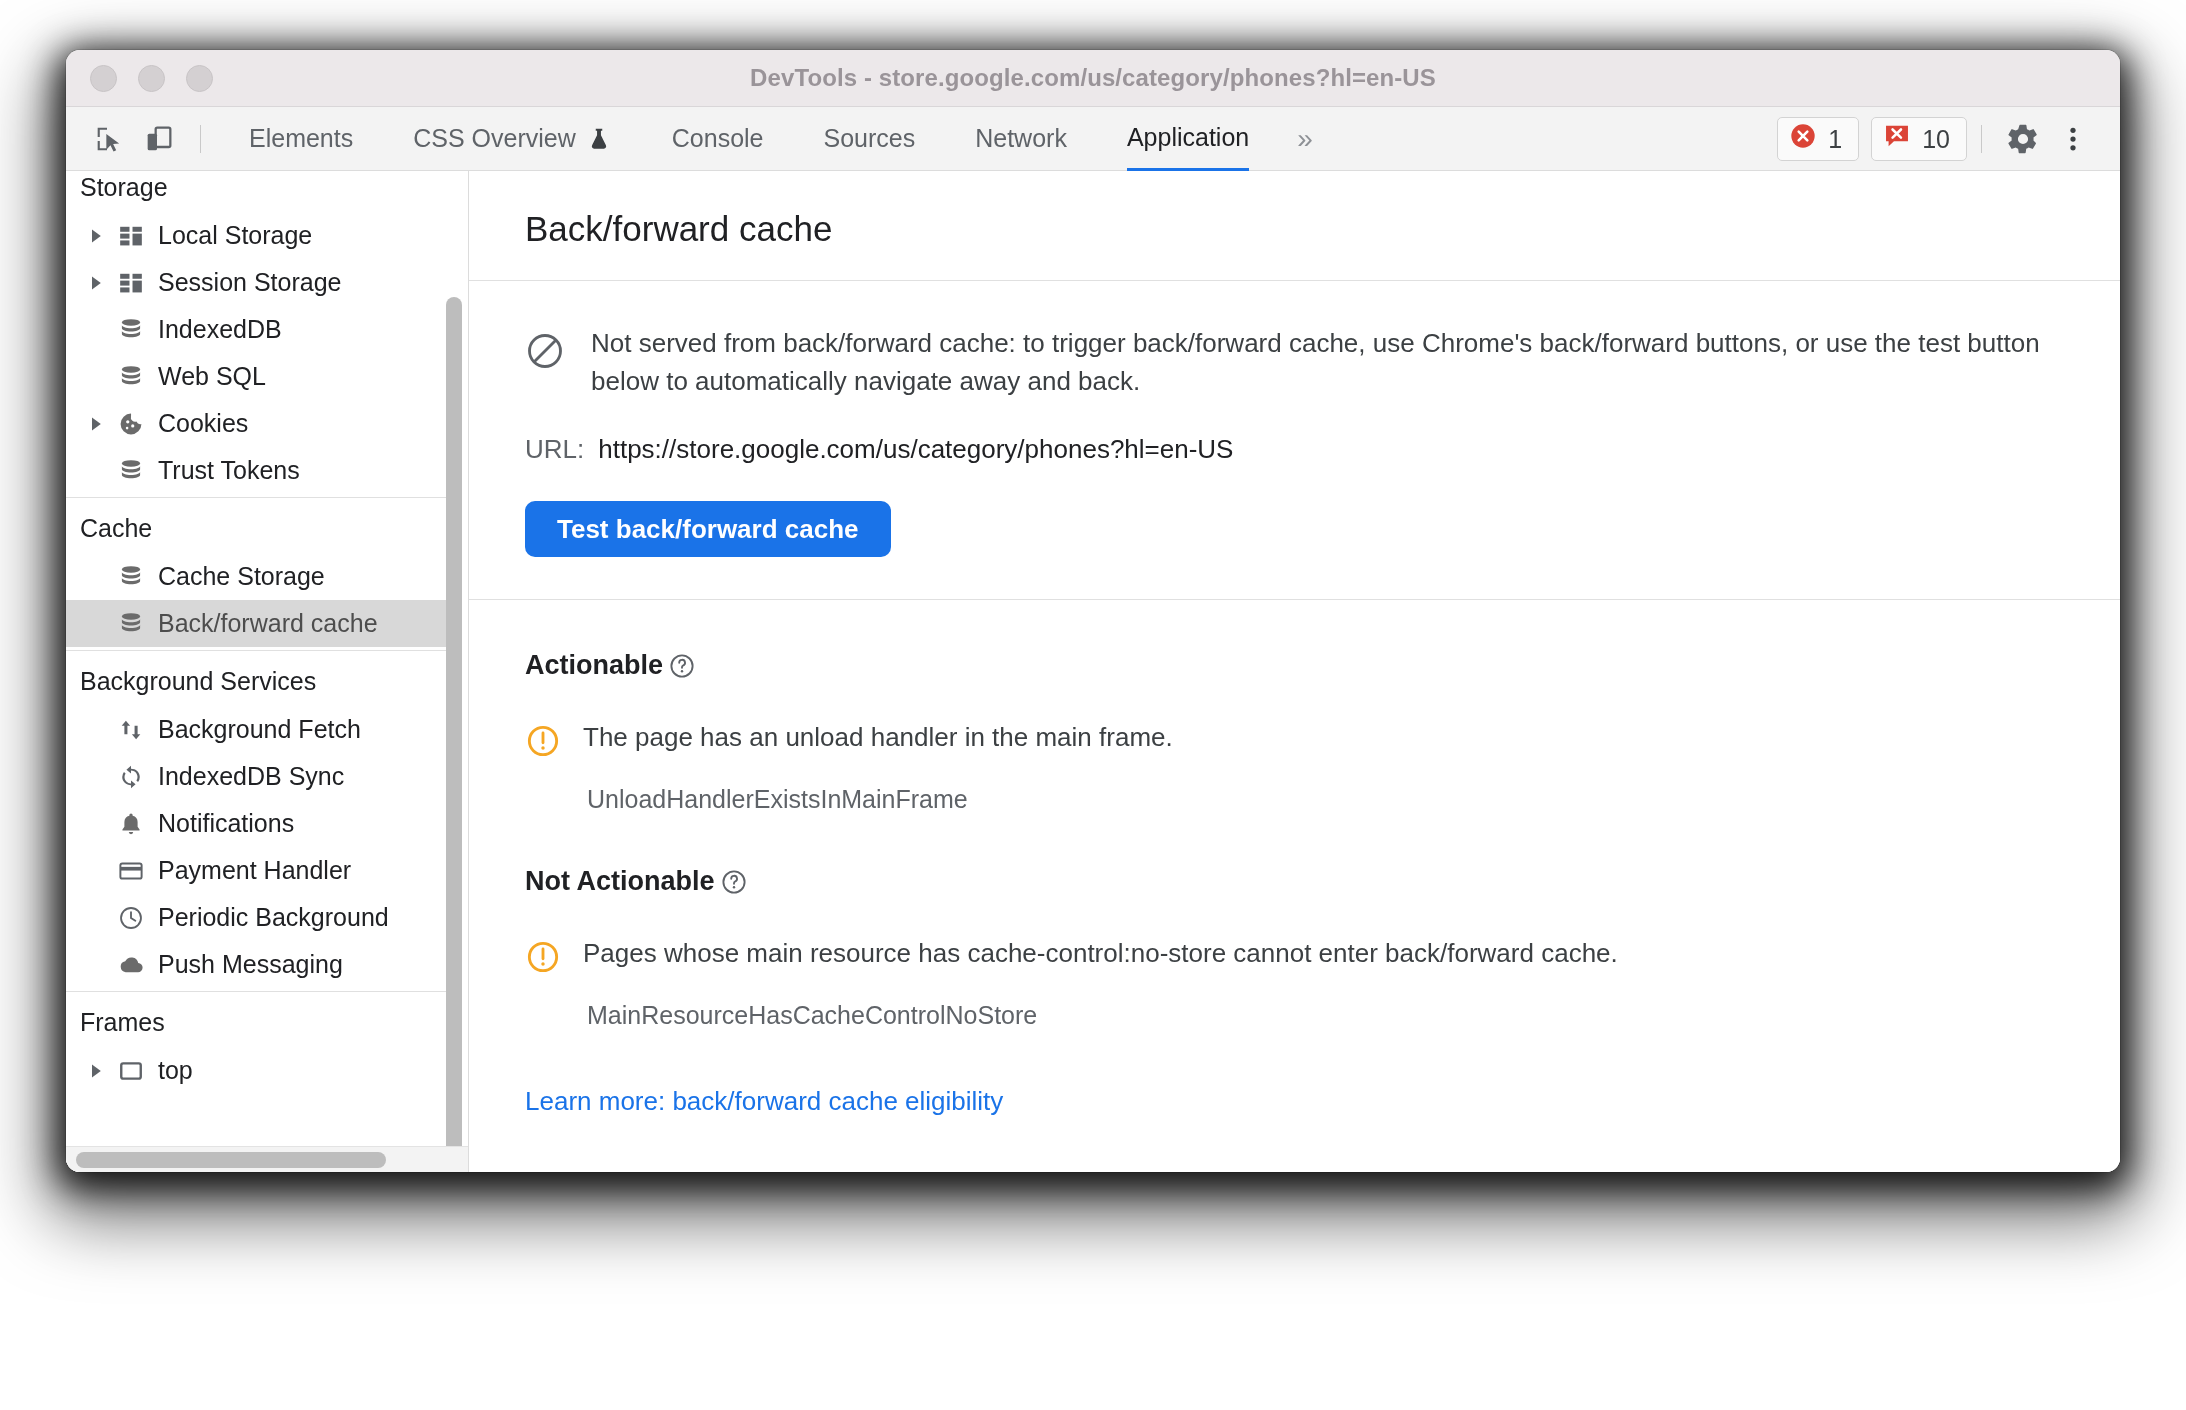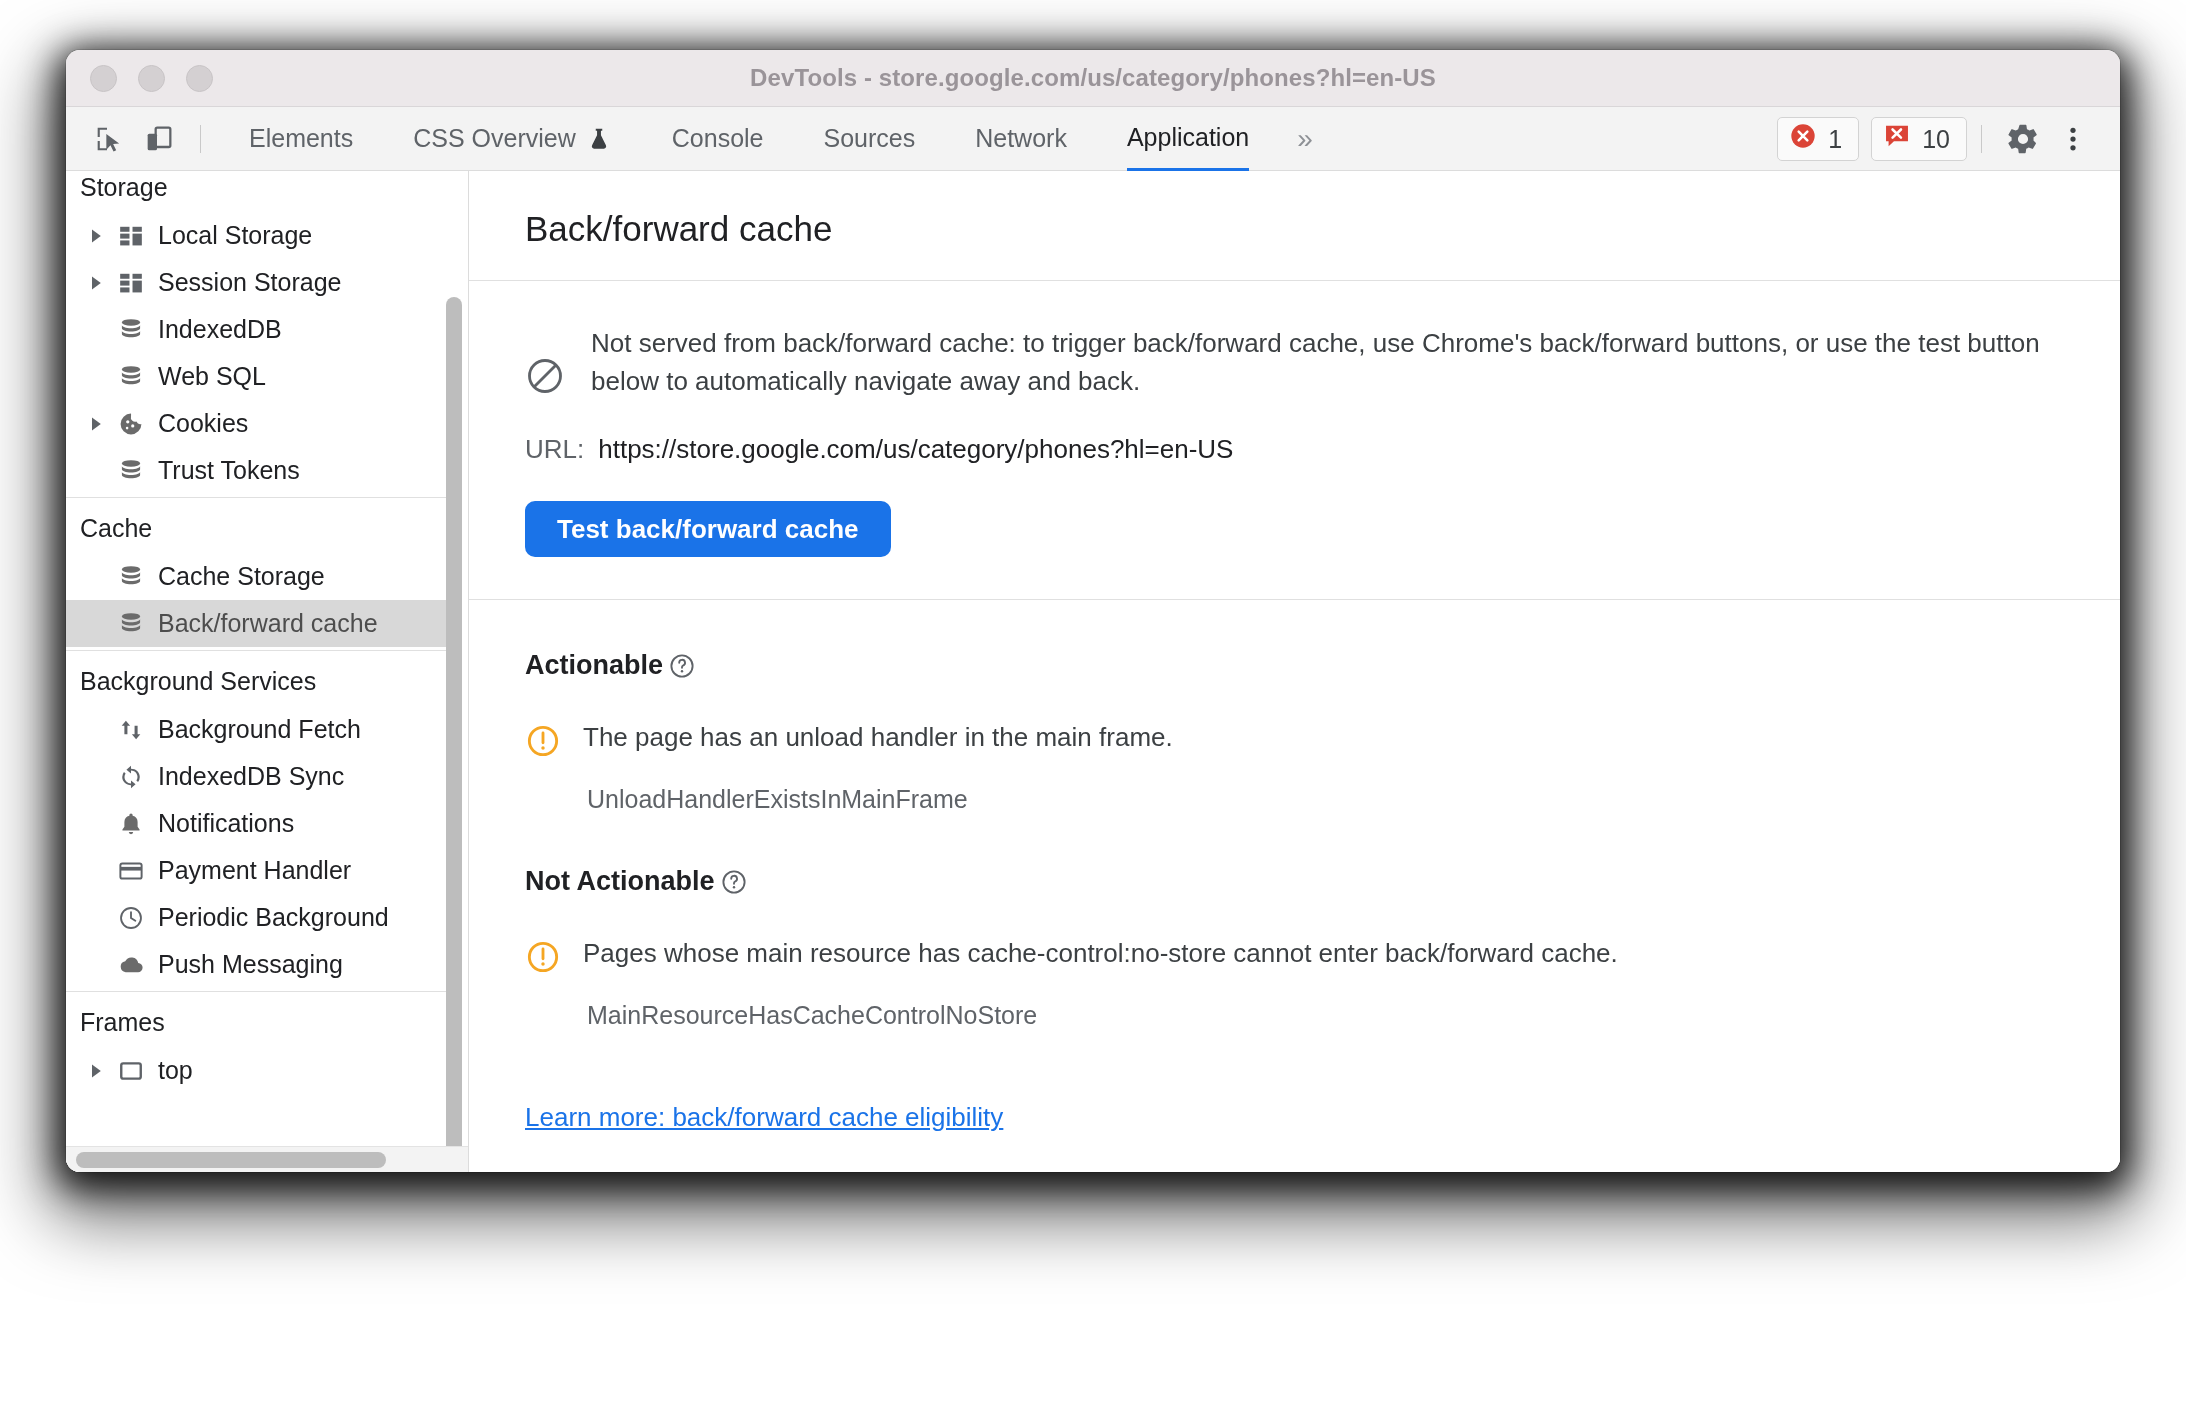--- a/index.html
+++ b/index.html
@@ -254,21 +254,21 @@
     font-size: 35px;
     color: #202124;
     line-height: 1;
   }
   #status-section {
     padding: 44px 56px 42px 56px;
     border-bottom: 1px solid #e0e0e0;
   }
   .status-row {
     display: flex;
-    align-items: flex-end;
+    align-items: flex-start;
     gap: 26px;
   }
   .status-icon {
     flex: 0 0 40px;
     margin-top: 6px;
   }
   .status-text {
     font-size: 26px;
     line-height: 1.45;
     color: #3c4043;
@@ -332,24 +332,23 @@
     color: #3c4043;
     line-height: 1.3;
   }
   .issue-code {
     font-size: 25px;
     color: #5f6368;
     margin: 22px 0 0 62px;
   }
   #learn-more {
     display: inline-block;
-    margin-top: 72px;
+    margin-top: 56px;
     font-size: 26px;
     color: #1a73e8;
-    text-decoration: underline;
     cursor: pointer;
   }
 </style>
 </head>
 <body>
 
 <div id="window">
 
   <div id="titlebar">
     <div class="traffic-lights">

